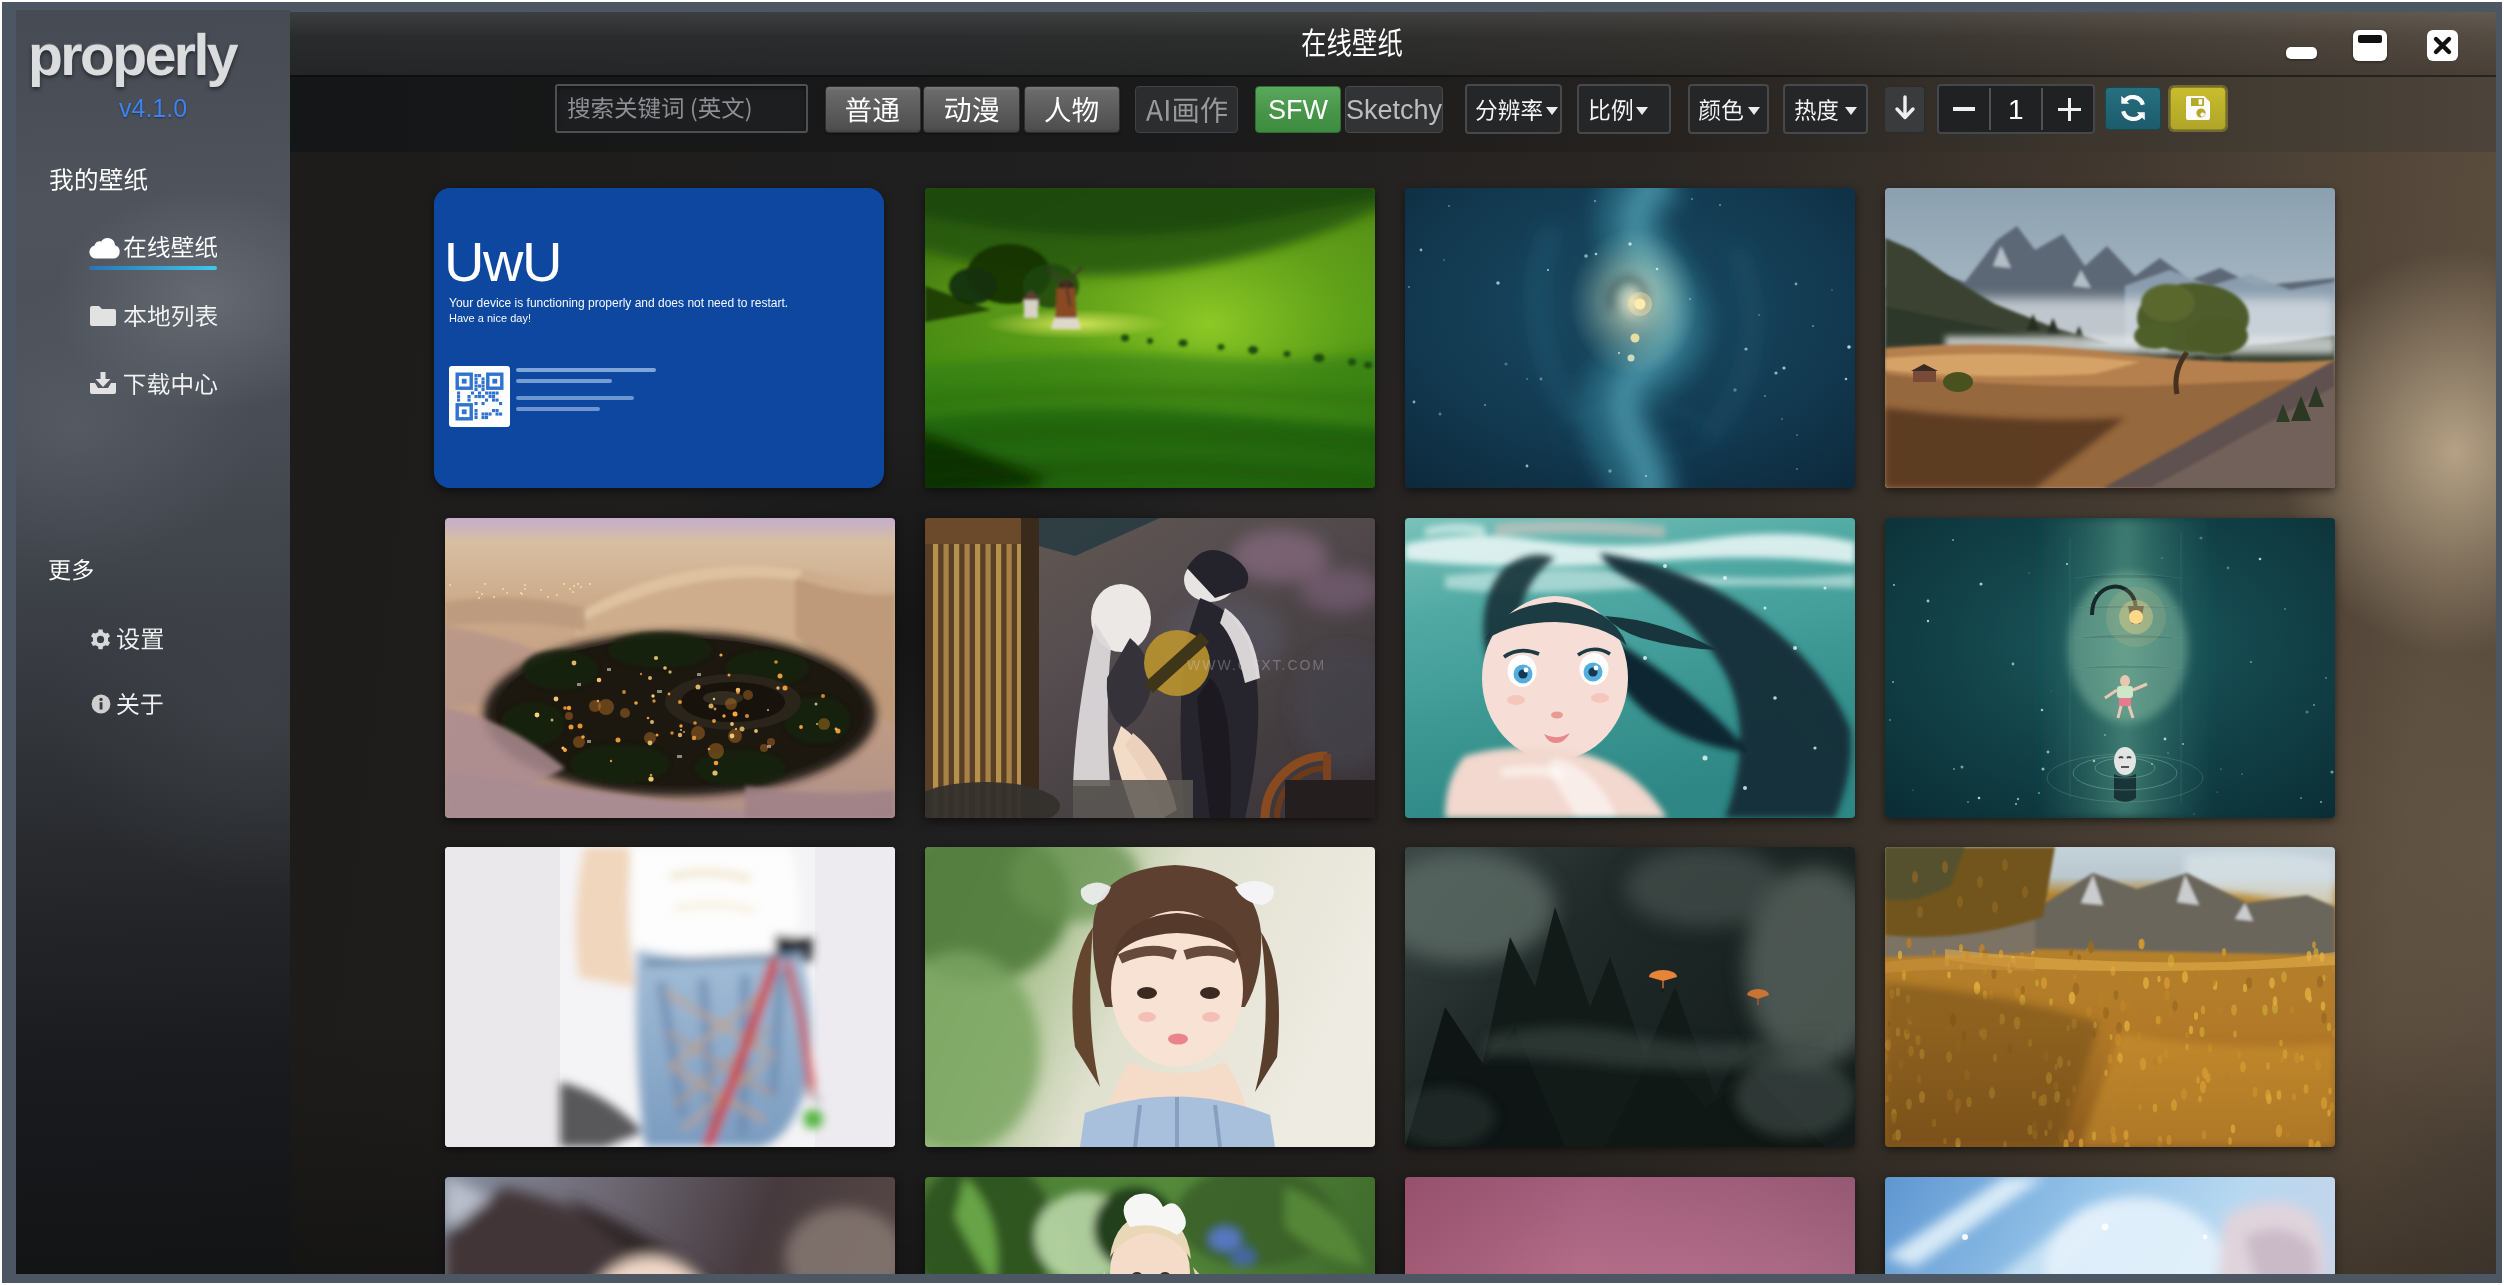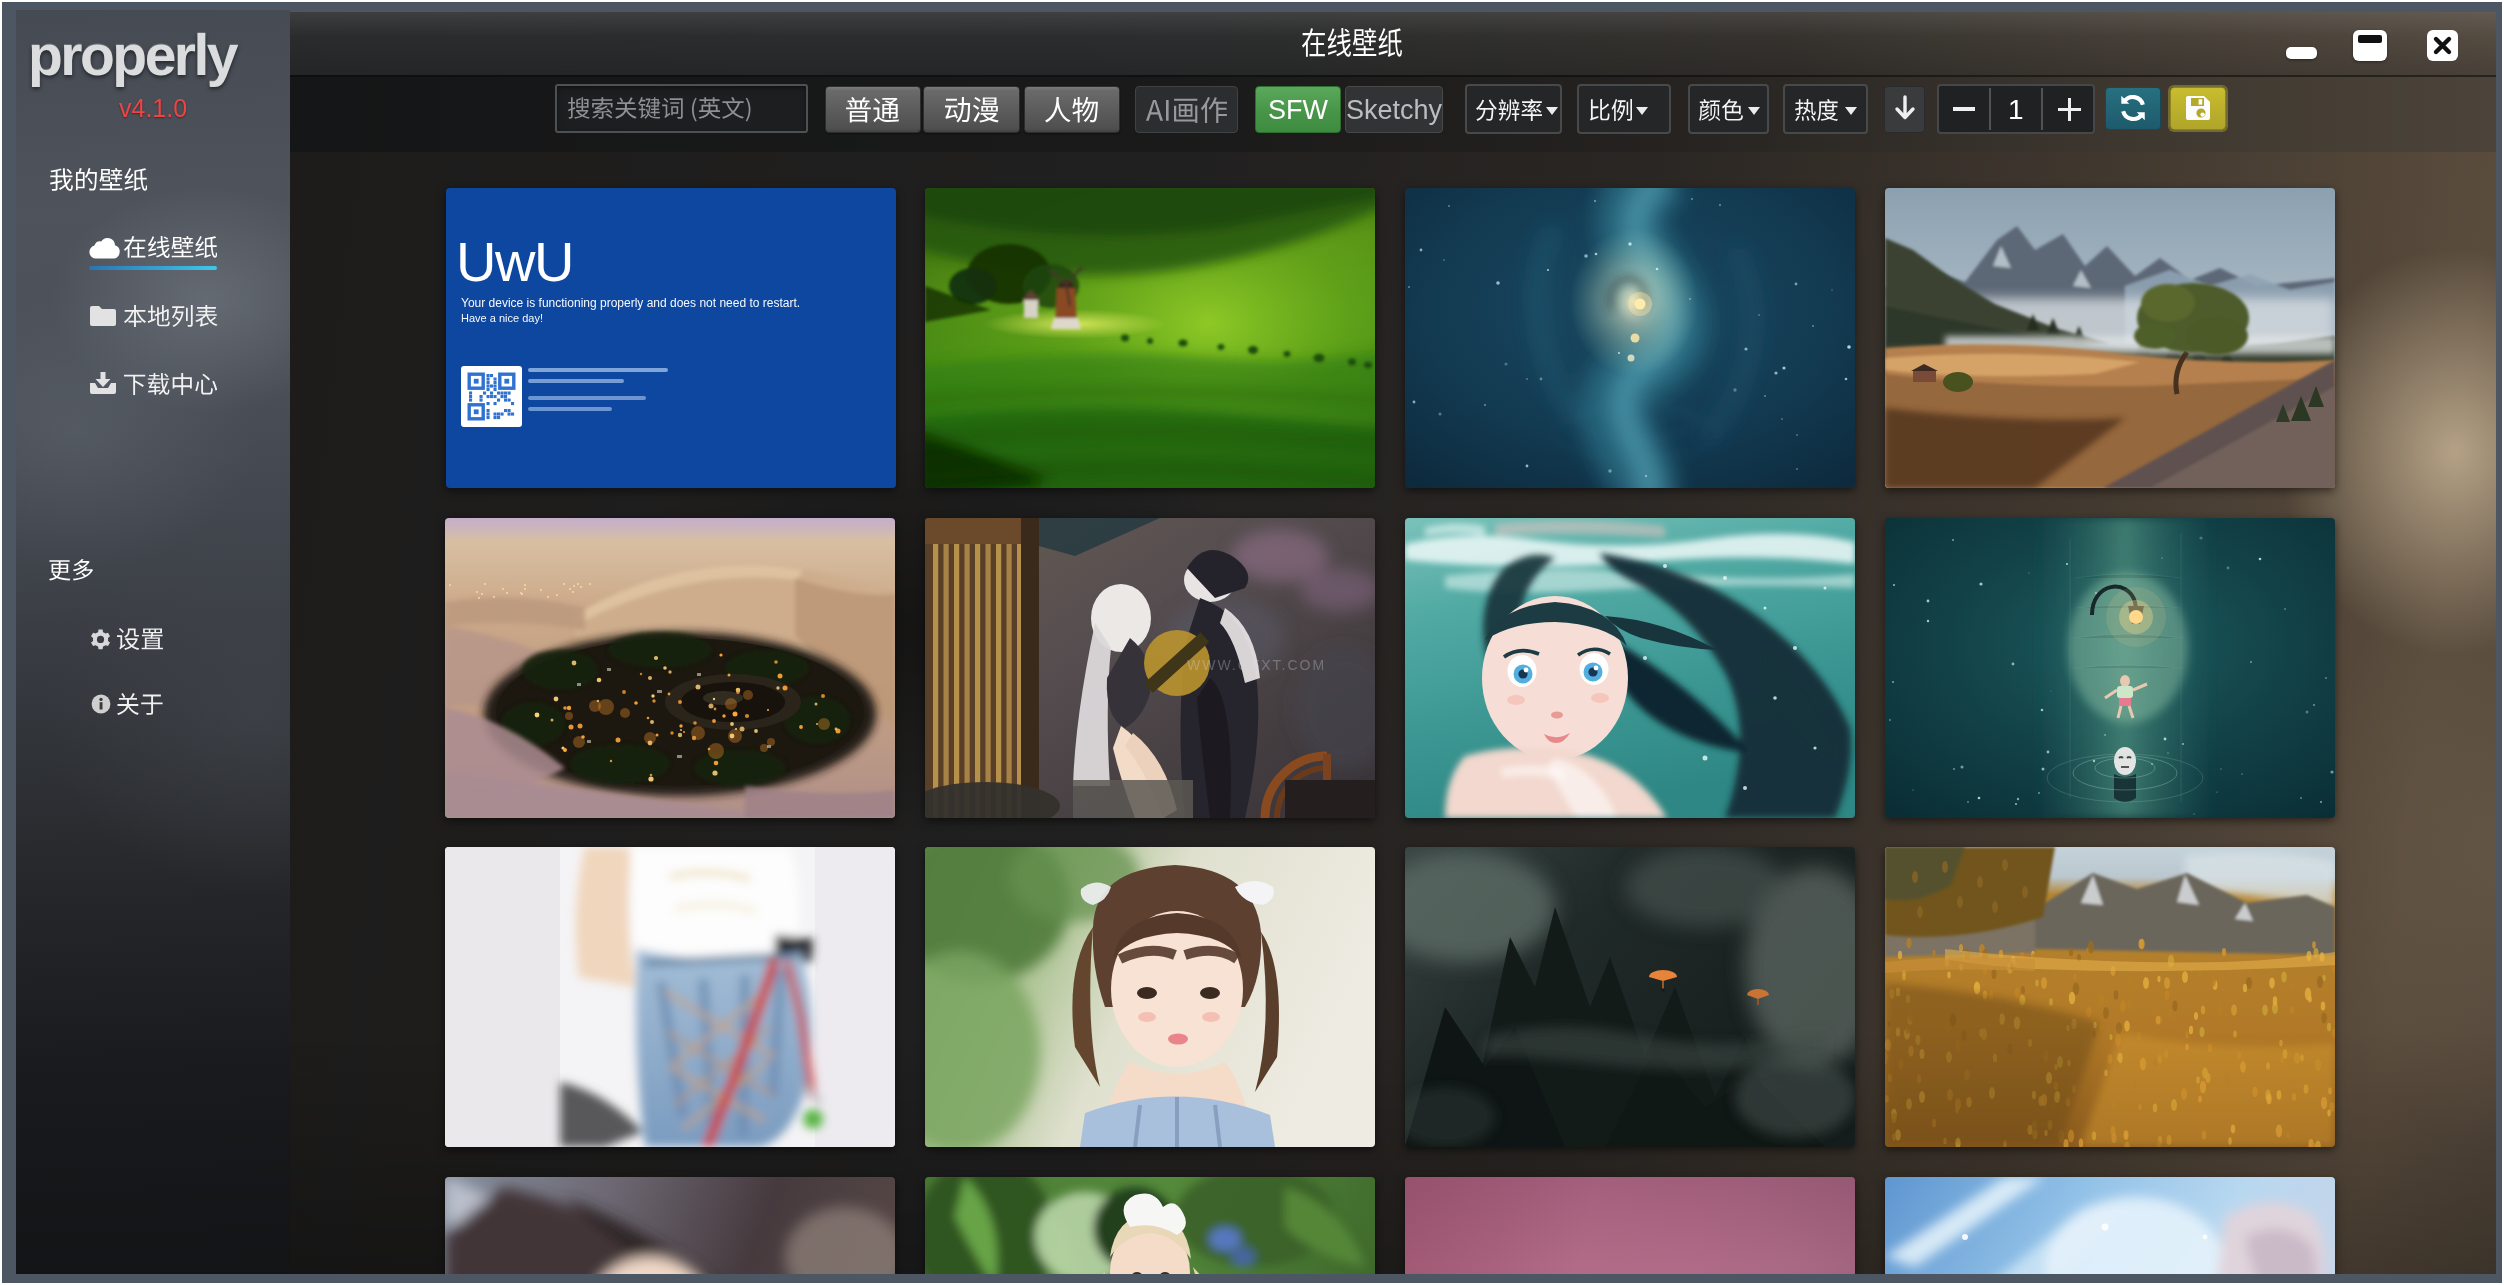--- a/index.html
+++ b/index.html
@@ -20,21 +20,21 @@
 <div class="abs" style="left:290px;top:75px;width:2206px;height:77px;border-top:2px solid rgba(10,10,10,.55);
 background:linear-gradient(to right,#151617 0%,#1a1a1a 40%,#252220 62%,#3c362e 82%,#4c443a 100%)"></div>
 <div class="abs" style="left:290px;top:152px;width:2206px;height:1122px;
 background:
 radial-gradient(ellipse 250px 290px at 2165px 300px, rgba(196,176,146,.85), rgba(196,176,146,0) 70%),
 radial-gradient(ellipse 300px 420px at 2220px 700px, rgba(120,104,84,.4), rgba(120,104,84,0) 70%),
 radial-gradient(ellipse 500px 300px at 640px 480px, rgba(0,0,0,.35), rgba(0,0,0,0) 70%),
 linear-gradient(to bottom,rgba(0,0,0,0) 78%,rgba(0,0,0,.28) 100%),
 linear-gradient(97deg,#1d1c1b 0%,#212020 38%,#2a2623 58%,#41382f 78%,#5a4c3d 94%,#52463a 100%)"></div>
 <div class="abs" style="left:28px;top:22px;width:256px;height:62px;font-weight:bold;font-size:57px;letter-spacing:-2.5px;color:#dadcde;text-shadow:0 2px 4px rgba(0,0,0,.55),0 -1px 1px rgba(255,255,255,.25)">properly</div>
-<div class="abs" style="left:119px;top:94px;font-size:25px;color:#ef4444;text-shadow:0 1px 2px rgba(0,0,0,.4)">v4.1.0</div>
+<div class="abs" style="left:119px;top:94px;font-size:25px;color:#3b82f6;text-shadow:0 1px 2px rgba(0,0,0,.4)">v4.1.0</div>
 <svg style="position:absolute;left:50.0px;top:168.0px" width="97.4" height="23.0" viewBox="0 0 392.4 92.7" preserveAspectRatio="none">
     <path d="M66.3 7.0C72.1 12.1 78.9 19.4 82.0 24.2L88.1 19.8C84.8 15.1 77.8 8.0 72.0 3.0ZM79.1 41.7C75.7 48.1 71.2 54.4 65.9 60.1C64.2 53.4 62.8 45.6 61.8 37.1L90.5 37.1L90.5 30.0L61.0 30.0C60.2 21.0 59.8 11.3 59.8 1.2L51.9 1.2C52.0 11.1 52.5 20.8 53.3 30.0L30.4 30.0L30.4 12.4C36.5 11.1 42.3 9.6 47.2 7.9L41.9 1.6C32.3 5.2 16.1 8.6 2.1 10.7C3.0 12.5 4.0 15.2 4.4 17.0C10.3 16.2 16.7 15.2 22.9 14.0L22.9 30.0L1.5 30.0L1.5 37.1L22.9 37.1L22.9 54.8L0.0 59.3L2.2 66.9L22.9 62.2L22.9 82.7C22.9 84.4 22.3 84.9 20.6 85.0C18.8 85.1 12.9 85.1 6.5 84.9C7.6 87.0 8.9 90.4 9.2 92.5C17.5 92.5 22.9 92.3 26.0 91.1C29.3 89.9 30.4 87.6 30.4 82.7L30.4 60.4L48.9 56.1L48.3 49.4L30.4 53.2L30.4 37.1L54.0 37.1C55.3 48.0 57.2 58.0 59.6 66.4C52.4 73.0 44.3 78.6 35.8 82.7C37.7 84.3 39.9 86.8 41.0 88.6C48.5 84.7 55.7 79.7 62.2 73.9C66.7 85.6 72.9 92.7 80.8 92.7C88.3 92.7 91.1 87.8 92.4 71.2C90.4 70.5 87.7 68.8 86.1 67.1C85.5 80.0 84.3 85.1 81.5 85.1C76.5 85.1 71.9 78.7 68.3 68.1C75.2 61.0 81.2 53.0 85.7 44.5ZM151.1 42.1C156.6 49.4 163.4 59.4 166.4 65.5L172.8 61.5C169.5 55.6 162.6 45.9 156.9 38.8ZM119.9 0.2C119.1 5.0 117.4 11.6 115.8 16.5L104.6 16.5L104.6 89.8L111.5 89.8L111.5 81.9L139.4 81.9L139.4 16.5L122.7 16.5C124.4 12.2 126.3 6.6 128.0 1.6ZM111.5 23.2L132.5 23.2L132.5 44.3L111.5 44.3ZM111.5 75.1L111.5 50.9L132.5 50.9L132.5 75.1ZM155.7 0.0C152.5 13.8 147.1 27.6 140.2 36.5C142.0 37.5 145.1 39.6 146.5 40.8C149.9 36.0 153.1 29.9 155.9 23.1L181.5 23.1C180.3 63.2 178.7 78.6 175.5 82.0C174.3 83.4 173.2 83.7 171.2 83.7C168.9 83.7 162.9 83.6 156.3 83.1C157.7 85.0 158.6 88.2 158.8 90.3C164.4 90.6 170.3 90.8 173.7 90.5C177.3 90.1 179.5 89.3 181.8 86.3C185.8 81.4 187.2 65.9 188.7 20.0C188.8 19.0 188.8 16.2 188.8 16.2L158.6 16.2C160.2 11.5 161.7 6.5 162.9 1.6ZM216.8 38.5L235.6 38.5L235.6 49.2L216.8 49.2ZM261.9 1.7C262.8 3.6 263.6 5.8 264.2 7.9L246.2 7.9L246.2 13.9L257.6 13.9L252.1 15.3C253.5 18.3 254.8 22.3 255.4 25.3L243.7 25.3L243.7 31.4L263.6 31.4L263.6 39.6L245.4 39.6L245.4 45.6L263.6 45.6L263.6 57.1L270.6 57.1L270.6 45.6L289.1 45.6L289.1 39.6L270.6 39.6L270.6 31.4L291.3 31.4L291.3 25.3L278.5 25.3C279.9 22.3 281.3 18.7 282.8 15.2L276.1 14.0C275.2 17.2 273.5 21.8 272.1 25.3L259.9 25.3L261.8 24.7C261.3 21.8 259.7 17.3 258.0 13.9L288.8 13.9L288.8 7.9L271.8 7.9C271.2 5.4 270.0 2.4 268.7 0.0ZM205.9 3.9L205.9 21.4C205.9 30.4 205.2 42.5 199.0 51.3C200.3 52.2 203.0 55.1 203.9 56.6C207.2 52.1 209.2 46.7 210.5 41.2L210.5 54.9L242.1 54.9L242.1 32.8L211.9 32.8C212.2 30.4 212.3 28.0 212.4 25.8L241.2 25.8L241.2 3.9ZM212.5 9.7L234.3 9.7L234.3 20.1L212.5 20.1ZM242.1 56.9L242.1 64.8L210.9 64.8L210.9 71.4L242.1 71.4L242.1 83.0L200.5 83.0L200.5 89.6L291.4 89.6L291.4 83.0L249.7 83.0L249.7 71.4L281.8 71.4L281.8 64.8L249.7 64.8L249.7 56.9ZM300.4 79.1L301.8 86.4C311.3 84.0 323.9 80.9 336.0 77.9L335.3 71.4C322.4 74.4 309.2 77.3 300.4 79.1ZM302.3 42.1C303.8 41.4 306.2 40.8 319.3 39.0C314.7 45.7 310.4 51.0 308.5 53.0C305.3 56.6 302.9 59.0 300.7 59.4C301.4 61.2 302.5 64.2 303.0 65.8L303.0 66.2L303.1 66.1C305.3 64.9 309.1 63.9 336.1 58.4C336.0 56.9 335.9 54.1 336.1 52.1L313.8 56.2C321.7 47.4 329.4 36.6 336.0 25.8L329.9 22.0C328.1 25.5 326.0 29.0 323.8 32.4L310.0 33.8C316.2 25.2 322.3 14.2 326.9 3.5L320.0 0.3C315.7 12.4 308.1 25.5 305.8 28.9C303.5 32.3 301.7 34.7 299.9 35.1C300.8 37.0 301.9 40.6 302.3 42.1ZM339.8 92.6C341.7 91.2 344.7 89.8 365.3 82.8C364.9 81.2 364.5 78.3 364.4 76.3L347.2 81.6L347.2 46.2L365.5 46.2C367.6 72.9 372.5 91.5 382.7 91.5C389.0 91.5 391.4 87.1 392.4 72.0C390.6 71.3 388.0 69.8 386.4 68.3C386.1 79.3 385.2 84.2 383.4 84.2C378.2 84.2 374.4 69.3 372.6 46.2L389.7 46.2L389.7 39.2L372.1 39.2C371.6 30.7 371.4 21.2 371.5 11.2C377.6 10.0 383.3 8.7 388.2 7.2L382.8 1.1C372.7 4.4 355.2 7.5 340.1 9.6L340.1 79.6C340.1 83.7 338.0 85.7 336.5 86.6C337.6 88.0 339.2 91.0 339.8 92.6ZM365.0 39.2L347.2 39.2L347.2 15.0C352.7 14.3 358.5 13.5 364.1 12.5C364.2 21.9 364.5 30.9 365.0 39.2Z" fill="#ffffff"></path>
   </svg>
 <svg class="abs" style="left:88px;top:234px" width="33" height="26" viewBox="0 0 33 26">
 <path d="M27 11.2 A7.5 7.5 0 0 0 13.2 7.4 A6.2 6.2 0 0 0 6.4 11.6 A6.6 6.6 0 0 0 8 24.6 L25.4 24.6 A6.9 6.9 0 0 0 27 11.2 Z" fill="#fff"></path>
   </svg>
 <svg style="position:absolute;left:124.0px;top:236.0px" width="93.3" height="22.0" viewBox="0 0 392.7 92.6" preserveAspectRatio="none">
     <path d="M35.3 0.4C33.9 5.5 32.1 10.8 30.0 15.9L2.5 15.9L2.5 23.1L26.7 23.1C20.3 35.9 11.5 47.8 0.0 55.8C1.2 57.5 3.1 60.7 3.9 62.7C8.1 59.7 12.0 56.3 15.5 52.6L15.5 92.0L23.0 92.0L23.0 43.7C27.7 37.3 31.8 30.3 35.2 23.1L90.1 23.1L90.1 15.9L38.3 15.9C40.1 11.4 41.7 6.8 43.1 2.3ZM56.0 28.3L56.0 47.6L33.5 47.6L33.5 54.6L56.0 54.6L56.0 83.0L29.5 83.0L29.5 90.0L90.0 90.0L90.0 83.0L63.5 83.0L63.5 54.6L86.2 54.6L86.2 47.6L63.5 47.6L63.5 28.3ZM101.6 79.0L103.2 86.2C112.4 83.4 124.4 79.8 136.0 76.4L134.9 70.0C122.6 73.5 109.9 77.0 101.6 79.0ZM166.6 6.4C171.6 8.8 177.9 12.7 181.1 15.5L185.5 10.8C182.3 8.1 175.9 4.4 171.0 2.2ZM103.4 42.1C104.8 41.4 107.2 40.8 119.4 39.2C115.0 45.7 111.1 50.7 109.2 52.7C106.1 56.4 103.8 58.9 101.6 59.3C102.5 61.2 103.6 64.7 104.0 66.2C106.1 65.0 109.5 64.0 134.6 58.9C134.4 57.4 134.4 54.6 134.6 52.6L114.7 56.2C122.3 47.2 129.9 36.2 136.3 25.2L130.0 21.4C128.1 25.1 125.9 28.9 123.7 32.5L111.0 33.8C117.0 25.3 122.8 14.5 127.1 4.0L120.1 0.7C116.1 12.7 108.8 25.5 106.6 28.8C104.4 32.2 102.7 34.5 100.9 35.0C101.8 37.0 103.0 40.6 103.4 42.1ZM184.9 49.5C180.9 55.8 175.5 61.6 169.0 66.6C167.4 61.3 166.0 54.9 165.0 47.7L190.5 42.9L189.3 36.3L164.1 41.0C163.6 36.8 163.1 32.4 162.8 27.8L187.7 24.0L186.5 17.4L162.4 21.0C162.1 14.3 162.0 7.4 162.0 0.2L154.6 0.2C154.7 7.7 154.9 15.0 155.3 22.1L139.5 24.4L140.7 31.2L155.7 28.9C156.0 33.5 156.5 38.0 157.0 42.3L137.5 45.9L138.7 52.7L157.9 49.1C159.1 57.4 160.7 64.9 162.8 71.1C154.3 76.8 144.5 81.3 134.3 84.4C136.1 86.1 138.0 88.8 139.0 90.6C148.4 87.3 157.3 83.0 165.3 77.8C169.4 86.8 174.8 92.1 181.9 92.1C188.8 92.1 191.1 88.8 192.5 77.6C190.8 76.9 188.4 75.3 186.9 73.6C186.4 82.5 185.4 84.8 182.7 84.8C178.3 84.8 174.6 80.7 171.5 73.4C179.4 67.4 186.2 60.3 191.2 52.5ZM217.1 38.5L235.9 38.5L235.9 49.2L217.1 49.2ZM262.2 1.7C263.1 3.6 263.9 5.8 264.5 7.9L246.5 7.9L246.5 13.9L257.9 13.9L252.4 15.3C253.8 18.3 255.1 22.3 255.7 25.3L244.0 25.3L244.0 31.4L263.9 31.4L263.9 39.6L245.7 39.6L245.7 45.6L263.9 45.6L263.9 57.1L270.9 57.1L270.9 45.6L289.4 45.6L289.4 39.6L270.9 39.6L270.9 31.4L291.6 31.4L291.6 25.3L278.8 25.3C280.2 22.3 281.6 18.7 283.1 15.2L276.4 14.0C275.5 17.2 273.8 21.8 272.4 25.3L260.2 25.3L262.1 24.7C261.6 21.8 260.0 17.3 258.3 13.9L289.1 13.9L289.1 7.9L272.1 7.9C271.5 5.4 270.3 2.4 269.0 0.0ZM206.2 3.9L206.2 21.4C206.2 30.4 205.5 42.5 199.3 51.3C200.6 52.2 203.3 55.1 204.2 56.6C207.5 52.1 209.5 46.7 210.8 41.2L210.8 54.9L242.4 54.9L242.4 32.8L212.2 32.8C212.5 30.4 212.6 28.0 212.7 25.8L241.5 25.8L241.5 3.9ZM212.8 9.7L234.6 9.7L234.6 20.1L212.8 20.1ZM242.4 56.9L242.4 64.8L211.2 64.8L211.2 71.4L242.4 71.4L242.4 83.0L200.8 83.0L200.8 89.6L291.7 89.6L291.7 83.0L250.0 83.0L250.0 71.4L282.1 71.4L282.1 64.8L250.0 64.8L250.0 56.9ZM300.7 79.1L302.1 86.4C311.6 84.0 324.2 80.9 336.3 77.9L335.6 71.4C322.7 74.4 309.5 77.3 300.7 79.1ZM302.6 42.1C304.1 41.4 306.5 40.8 319.6 39.0C315.0 45.7 310.7 51.0 308.8 53.0C305.6 56.6 303.2 59.0 301.0 59.4C301.7 61.2 302.8 64.2 303.3 65.8L303.3 66.2L303.4 66.1C305.6 64.9 309.4 63.9 336.4 58.4C336.3 56.9 336.2 54.1 336.4 52.1L314.1 56.2C322.0 47.4 329.7 36.6 336.3 25.8L330.2 22.0C328.4 25.5 326.3 29.0 324.1 32.4L310.3 33.8C316.5 25.2 322.6 14.2 327.2 3.5L320.3 0.3C316.0 12.4 308.4 25.5 306.1 28.9C303.8 32.3 302.0 34.7 300.2 35.1C301.1 37.0 302.2 40.6 302.6 42.1ZM340.1 92.6C342.0 91.2 345.0 89.8 365.6 82.8C365.2 81.2 364.8 78.3 364.7 76.3L347.5 81.6L347.5 46.2L365.8 46.2C367.9 72.9 372.8 91.5 383.0 91.5C389.3 91.5 391.7 87.1 392.7 72.0C390.9 71.3 388.3 69.8 386.7 68.3C386.4 79.3 385.5 84.2 383.7 84.2C378.5 84.2 374.7 69.3 372.9 46.2L390.0 46.2L390.0 39.2L372.4 39.2C371.9 30.7 371.7 21.2 371.8 11.2C377.9 10.0 383.6 8.7 388.5 7.2L383.1 1.1C373.0 4.4 355.5 7.5 340.4 9.6L340.4 79.6C340.4 83.7 338.3 85.7 336.8 86.6C337.9 88.0 339.5 91.0 340.1 92.6ZM365.3 39.2L347.5 39.2L347.5 15.0C353.0 14.3 358.8 13.5 364.4 12.5C364.5 21.9 364.8 30.9 365.3 39.2Z" fill="#ffffff"></path>
   </svg>
 <div class="abs" style="left:89px;top:266px;width:128px;height:4px;border-radius:2px;background:linear-gradient(to right,#2a74b4,#3fc8ea)"></div>
@@ -143,21 +143,21 @@
   </svg>
 <div class="abs" style="left:2170px;top:87px;width:56px;height:43px;border-radius:4px;background:linear-gradient(to bottom,#c8bc2e,#b0a529);border:1px solid #8f8520;box-shadow:0 0 0 2px rgba(210,200,60,.35)"></div>
 <svg class="abs" style="left:2184px;top:94px" width="28" height="28" viewBox="0 0 28 28">
 <path d="M2 4 Q2 2 4 2 L20 2 L26 8 L26 24 Q26 26 24 26 L4 26 Q2 26 2 24 Z" fill="#fdfdfd"></path>
 <rect x="7" y="4" width="13" height="8" fill="#b5a92b"></rect>
 <rect x="14.6" y="5.2" width="3.6" height="5.4" fill="#fdfdfd"></rect>
 <circle cx="17" cy="19" r="4.6" fill="#b5a92b"></circle>
     <circle cx="18.6" cy="20.6" r="2.2" fill="#fdfdfd"></circle>
   </svg>
 <div class="abs" style="left:290px;top:152px;width:2206px;height:1122px;overflow:hidden">
-<div class="tile" style="left:156px;top:36px;">
+<div class="tile" style="left:144px;top:36px;border-radius:16px;">
       <div style="position:absolute;inset:0;background:#0d47a0"></div>
 <div class="abs" style="left:10px;top:41px;font-size:56px;color:#fff;letter-spacing:-1.5px">UwU</div>
 <div class="abs" style="left:15px;top:108px;font-size:12px;color:rgba(255,255,255,.97)">Your device is functioning properly and does not need to restart.</div>
 <div class="abs" style="left:15px;top:124px;font-size:11px;color:rgba(255,255,255,.97)">Have a nice day!</div>
 <svg class="abs" style="left:15px;top:178px" width="61" height="61" viewBox="0 0 61 61">
         <rect width="61" height="61" rx="3" fill="#fff"></rect>
         <rect x="25.5" y="8.0" width="3.1" height="3.1" fill="#2f72cf"></rect>
         <rect x="29.0" y="8.0" width="3.1" height="3.1" fill="#2f72cf"></rect>
         <rect x="25.5" y="11.5" width="3.1" height="3.1" fill="#2f72cf"></rect>
         <rect x="32.5" y="11.5" width="3.1" height="3.1" fill="#2f72cf"></rect>

